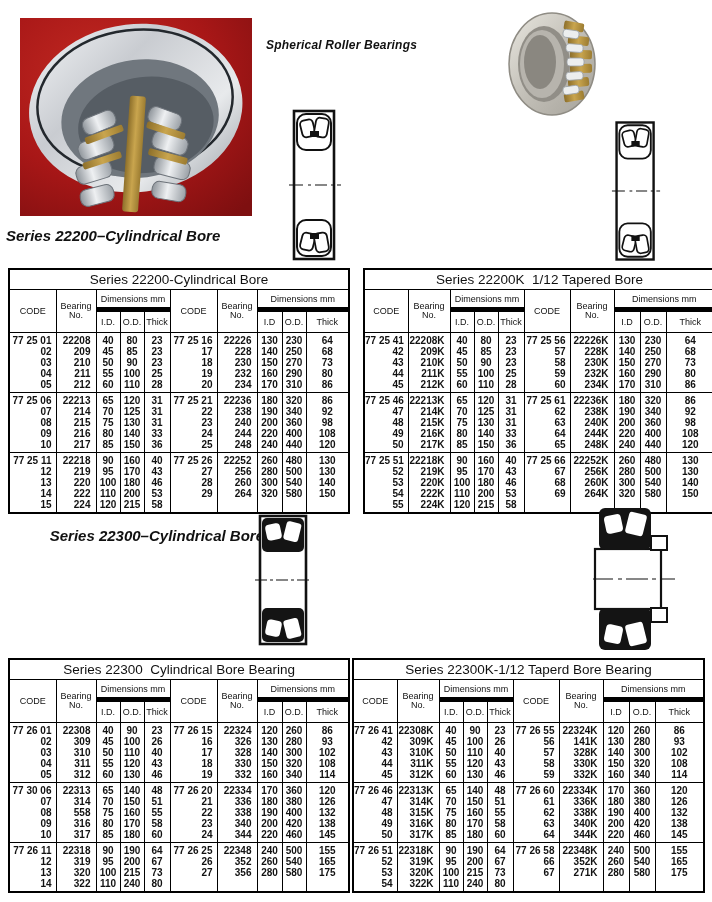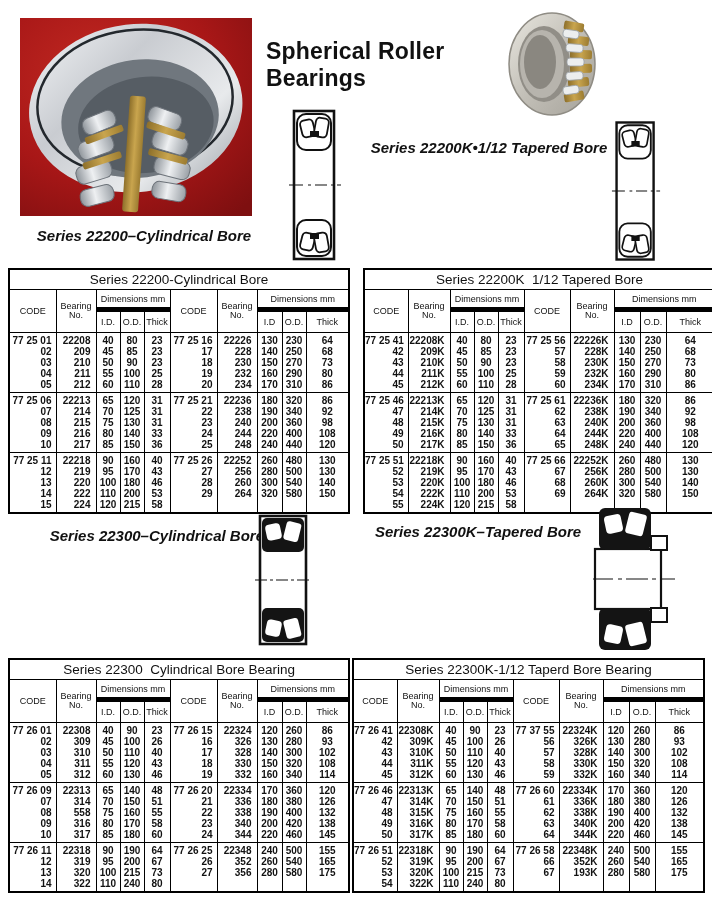--- a/index.html
+++ b/index.html
@@ -1,23 +1,23 @@
 <!DOCTYPE html>
 <html><head>
 <meta charset="utf-8">
 <style>
   html,body{margin:0;padding:0;background:#e8e8e8;}
   #page{position:relative;width:712px;height:902px;background:#ffffff;overflow:hidden;
         font-family:"Liberation Sans",sans-serif;color:#111;}
   .abs{position:absolute;}
 
   
-  .main-title{left:266px;top:38px;width:240px;font-size:23px;font-weight:bold;letter-spacing:.2px;}
+  .main-title{left:266px;top:38px;width:240px;font-size:12px;font-weight:bold;font-style:italic;letter-spacing:.2px;}
   .caption{font-weight:bold;font-style:italic;font-size:15px;white-space:nowrap;}
-  .cap-photo1{left:26px;top:227px;width:236px;text-align:center;}
+  .cap-photo1{left:6px;top:227px;width:236px;text-align:left;}
   .cap-tapered{left:356px;top:139px;width:266px;text-align:center;}
   .cap-midleft{left:32px;top:527px;width:232px;text-align:right;}
   .cap-midright{left:366px;top:523px;width:224px;text-align:center;}
   .note{left:392px;top:207px;width:214px;text-align:center;font-size:11.5px;line-height:15px;color:#111;}
 
   
   .photo1{left:20px;top:18px;width:232px;height:198px;}
   .photo2{left:506px;top:10px;width:98px;height:108px;}
   .draw1{left:289px;top:104px;width:52px;height:162px;}
   .draw2{left:610px;top:116px;width:52px;height:150px;}
@@ -149,21 +149,20 @@
       <g transform="translate(0,162) scale(1,-1)">
         <rect x="8" y="10" width="34" height="36" rx="9" fill="none" stroke="#111" stroke-width="2"></rect>
         <rect x="12" y="16" width="13" height="17" rx="4" fill="#fff" stroke="#111" stroke-width="1.8" transform="rotate(-14 18 24)"></rect>
         <rect x="26" y="14" width="13" height="19" rx="4" fill="#fff" stroke="#111" stroke-width="1.8" transform="rotate(10 32 23)"></rect>
         <rect x="21" y="27" width="9" height="6" fill="#111"></rect>
       </g>
       <path d="M0 81 h14 M19 81 h3 M26 81 h12 M42 81 h3 M48 81 h4" stroke="#111" stroke-width="1.2"></path>
     </g>
   </svg>
 
-  <div class="abs caption cap-tapered">Series 22200K•1/12 Tapered Bore</div>
 
   <svg class="abs draw2" viewBox="0 0 52 162">
     <use href="#cylhalf"></use>
   </svg>
 
   <div class="abs caption cap-photo1">Series 22200–Cylindrical Bore</div>
 
   <table class="btable t1">
     <colgroup>
         <col style="width:47px">
@@ -630,21 +629,20 @@
       <rect x="30" y="11" width="15" height="19" rx="3" fill="#fff" transform="rotate(14 37 20)"></rect>
     </g>
     <g transform="translate(0,138) scale(1,-1)">
       <rect x="7" y="7" width="42" height="34" rx="5" fill="#141414"></rect>
       <rect x="11" y="13" width="15" height="16" rx="4" fill="#fff" transform="rotate(-12 18 21)"></rect>
       <rect x="30" y="11" width="15" height="19" rx="3" fill="#fff" transform="rotate(14 37 20)"></rect>
     </g>
     <path d="M0 69 h56" stroke="#111" stroke-width="1.2" stroke-dasharray="12 3 3 3"></path>
   </svg>
 
-  <div class="abs caption cap-midright">Series 22300K–Tapered Bore</div>
 
   <svg class="abs draw4" viewBox="0 0 82 148">
     <rect x="2" y="44" width="66" height="60" fill="#fff" stroke="#111" stroke-width="2.2"></rect>
     <rect x="58" y="31" width="16" height="14" fill="#fff" stroke="#111" stroke-width="2"></rect>
     <rect x="58" y="103" width="16" height="14" fill="#fff" stroke="#111" stroke-width="2"></rect>
     <g>
       <rect x="6" y="3" width="52" height="42" rx="6" fill="#141414"></rect>
       <rect x="12" y="10" width="17" height="18" rx="4" fill="#fff" transform="rotate(-12 20 19)"></rect>
       <rect x="34" y="8" width="18" height="22" rx="3" fill="#fff" transform="rotate(14 43 19)"></rect>
     </g>
@@ -753,21 +751,21 @@
           <td>46</td>
           <td>19</td>
           <td>332</td>
           <td>160</td>
           <td>340</td>
           <td>114</td>
         </tr>
       </tbody>
     <tbody>
         <tr>
-          <td>77 26 09</td>
+          <td>77 30 06</td>
           <td>22313</td>
           <td>65</td>
           <td>140</td>
           <td>48</td>
           <td>77 26 20</td>
           <td>22334</td>
           <td>170</td>
           <td>360</td>
           <td>120</td>
         </tr>
@@ -912,34 +910,34 @@
         <th>Thick</th>
       </tr>
     </thead>
     <tbody>
         <tr>
           <td>77 26 41</td>
           <td>22308K</td>
           <td>40</td>
           <td>90</td>
           <td>23</td>
-          <td>77 37 55</td>
+          <td>77 26 55</td>
           <td>22324K</td>
           <td>120</td>
           <td>260</td>
           <td>86</td>
         </tr>
         <tr>
           <td>42</td>
           <td>309K</td>
           <td>45</td>
           <td>100</td>
           <td>26</td>
           <td>56</td>
-          <td>326K</td>
+          <td>141K</td>
           <td>130</td>
           <td>280</td>
           <td>93</td>
         </tr>
         <tr>
           <td>43</td>
           <td>310K</td>
           <td>50</td>
           <td>110</td>
           <td>40</td>
@@ -1061,21 +1059,21 @@
           <td>540</td>
           <td>165</td>
         </tr>
         <tr>
           <td>53</td>
           <td>320K</td>
           <td>100</td>
           <td>215</td>
           <td>73</td>
           <td>67</td>
-          <td>193K</td>
+          <td>271K</td>
           <td>280</td>
           <td>580</td>
           <td>175</td>
         </tr>
         <tr>
           <td>54</td>
           <td>322K</td>
           <td>110</td>
           <td>240</td>
           <td>80</td>

